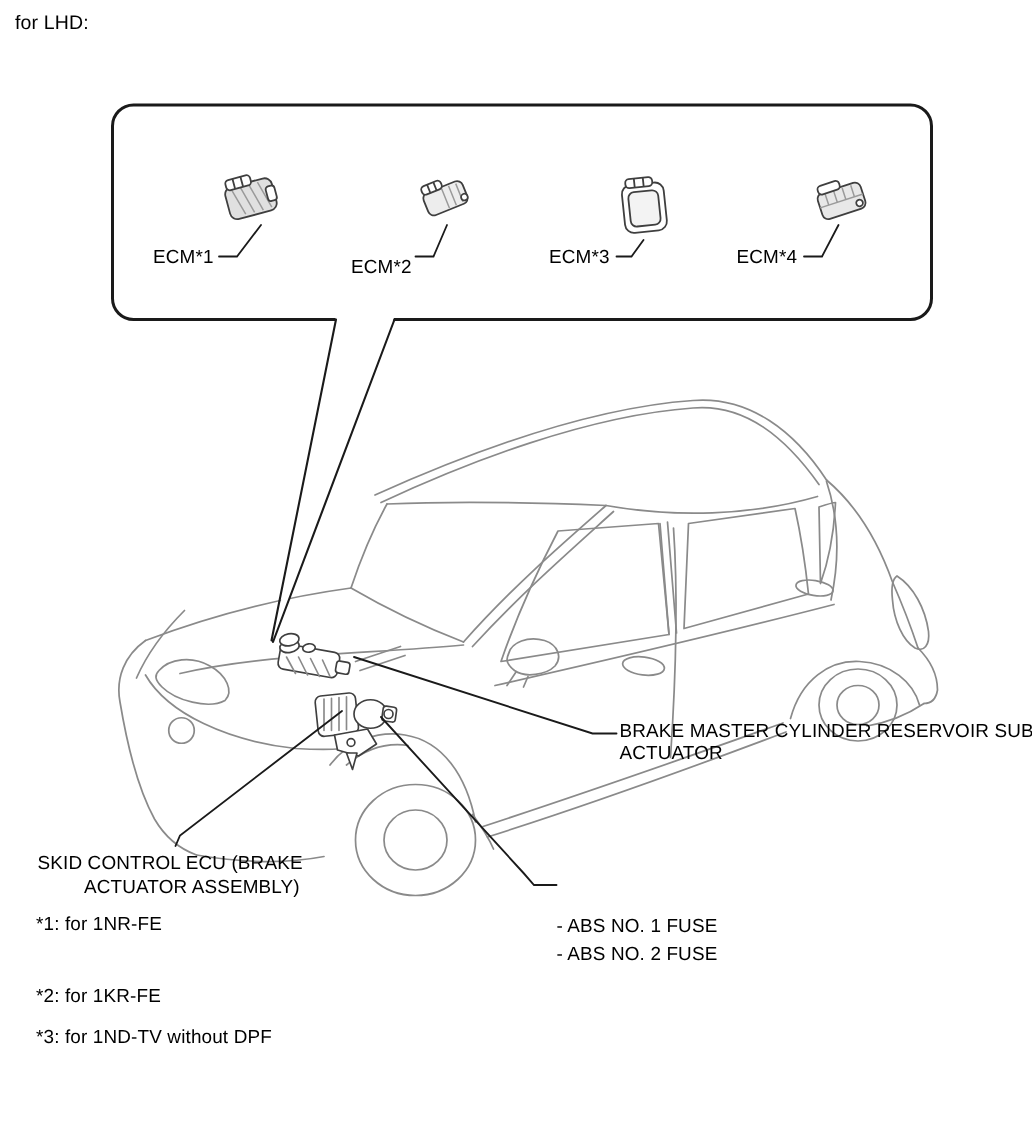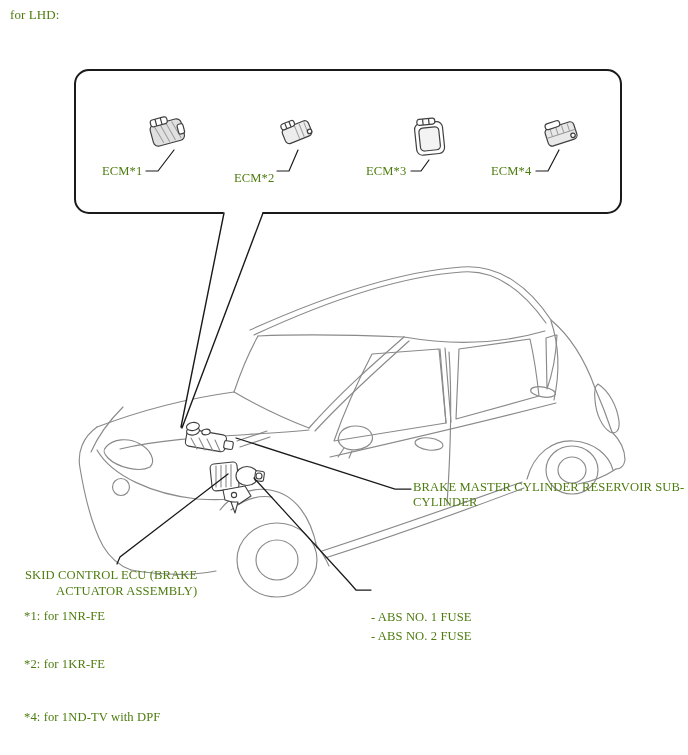--- a/index.html
+++ b/index.html
@@ -3,21 +3,21 @@
 <meta charset="utf-8">
 <style>
   html,body{margin:0;padding:0;background:#fff;}
   .canvas{
     position:relative;width:688px;height:755px;background:#fff;overflow:hidden;
     font-family:"Liberation Sans",sans-serif;color:#000;
   }
   .art{position:absolute;left:0;top:0;z-index:1;}
   .lbl{
     position:absolute;z-index:2;font-size:12.6px;line-height:15px;
-    white-space:nowrap;color:#4d7c0f;letter-spacing:.1px;font-family:Liberation Serif, serif;
+    white-space:nowrap;color:#000000;letter-spacing:.1px;
   }
   .heading{font-size:13px;}
 </style>
 </head>
 <body>
 
 <div class="canvas">
 
   <svg class="art" width="688" height="755" viewBox="0 0 688 755">
 
@@ -165,26 +165,26 @@
   </svg>
 
   <div class="lbl heading" style="left:10px;top:7px;">for LHD:</div>
 
   <div class="lbl" style="left:102px;top:164px;">ECM*1</div>
   <div class="lbl" style="left:234px;top:171px;">ECM*2</div>
   <div class="lbl" style="left:366px;top:164px;">ECM*3</div>
   <div class="lbl" style="left:491px;top:164px;">ECM*4</div>
 
   <div class="lbl" style="left:413px;top:480px;">BRAKE MASTER CYLINDER RESERVOIR SUB-</div>
-  <div class="lbl" style="left:413px;top:495px;">CYLINDER</div>
+  <div class="lbl" style="left:413px;top:495px;">ACTUATOR</div>
 
 
   <div class="lbl" style="left:371px;top:610px;">- ABS NO. 1 FUSE</div>
   <div class="lbl" style="left:371px;top:629px;">- ABS NO. 2 FUSE</div>
 
   <div class="lbl" style="left:25px;top:568px;">SKID CONTROL ECU (BRAKE</div>
   <div class="lbl" style="left:25px;top:584px;margin-left:31px;">ACTUATOR ASSEMBLY)</div>
 
   <div class="lbl" style="left:24px;top:609px;">*1: for 1NR-FE</div>
   <div class="lbl" style="left:24px;top:657px;text-align:right;">*2: for 1KR-FE</div>
-  <div class="lbl" style="left:24px;top:710px;">*4: for 1ND-TV with DPF</div>
+  <div class="lbl" style="left:24px;top:684px;">*3: for 1ND-TV without DPF</div>
 
 </div>
 
 </body></html>

